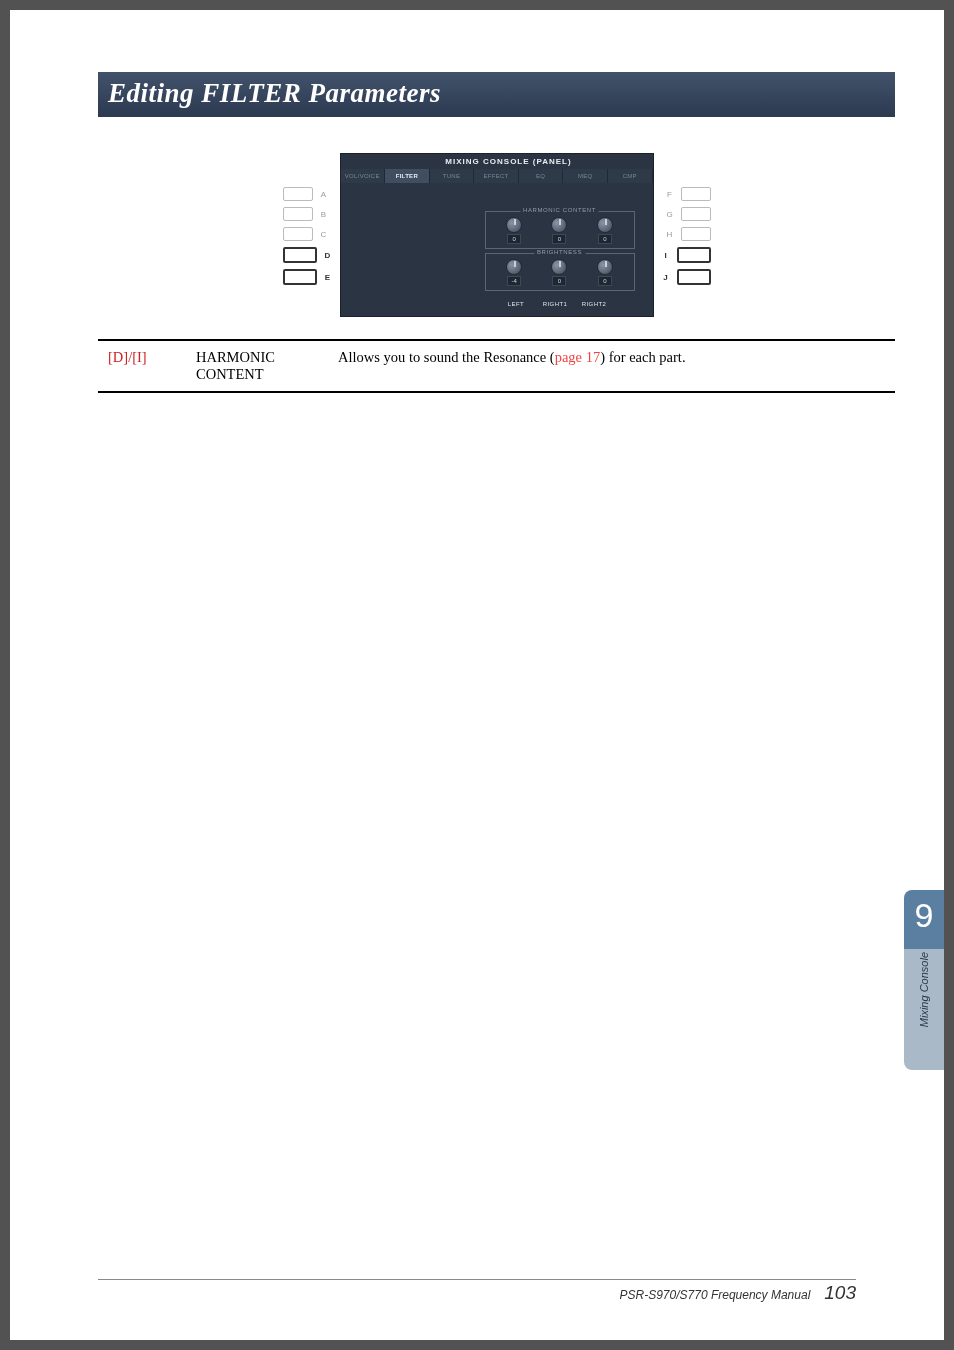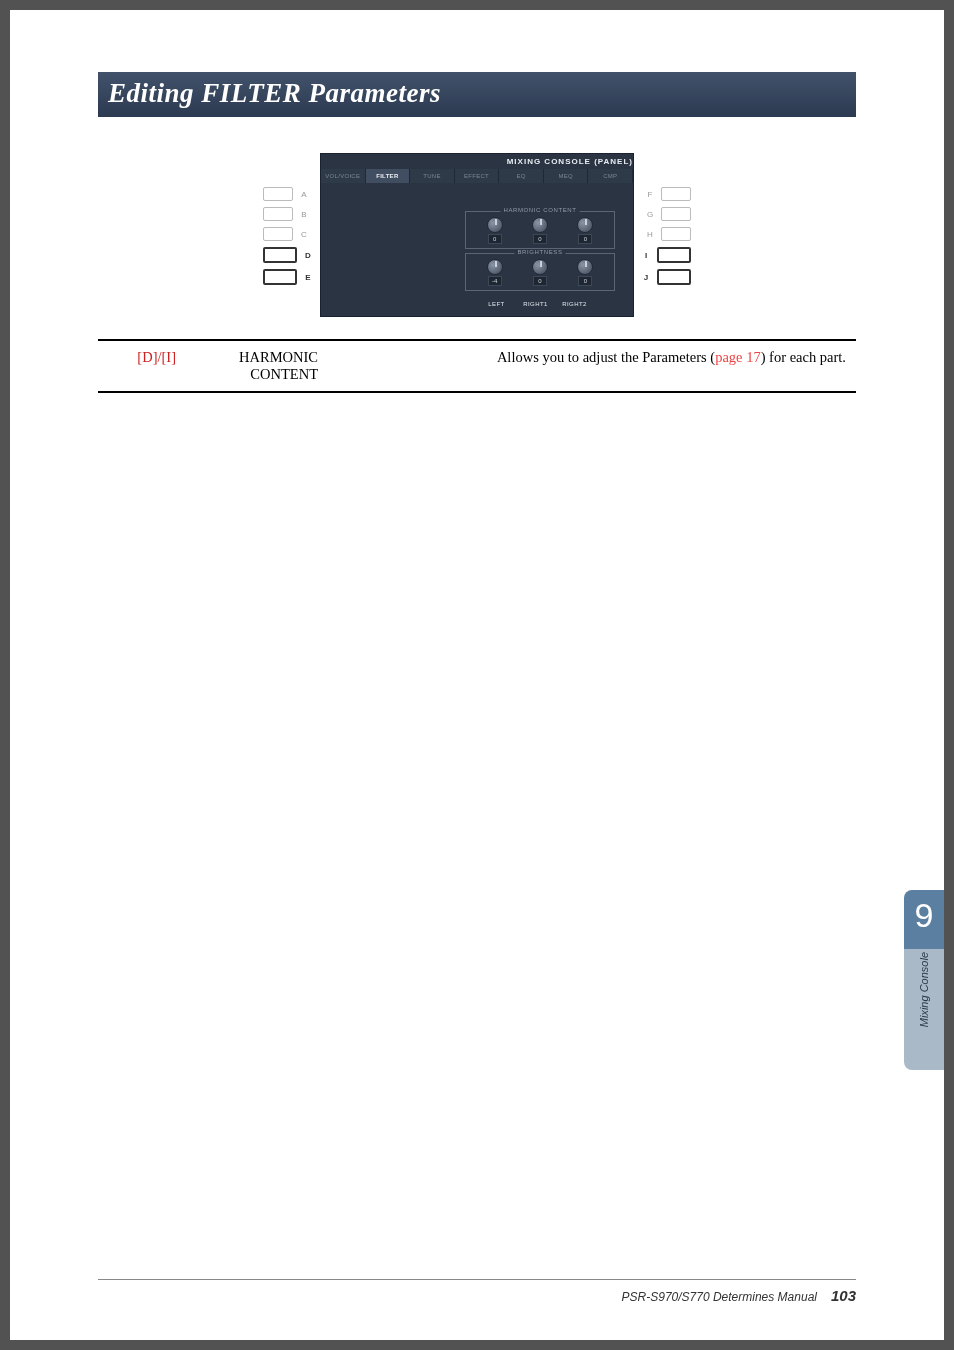--- a/index.html
+++ b/index.html
@@ -9,21 +9,21 @@
     font-family: "Times New Roman", Times, serif;
     display: flex;
     justify-content: center;
     padding: 10px;
   }
   .page {
     width: 934px;
     height: 1330px;
     background: #fff;
     position: relative;
-    padding: 62px 88px 40px 88px;
+    padding: 62px 49px 40px 88px;
   }
   .title-bar {
     background: linear-gradient(to bottom, #42526a, #2b3a51);
     color: #fff;
     font-style: italic;
     font-weight: bold;
     font-size: 27px;
     padding: 6px 10px 8px 10px;
     letter-spacing: 0.5px;
   }
@@ -45,21 +45,21 @@
   .screen {
     width: 314px;
     height: 164px;
     background: #2a3442;
     border: 1px solid #1a2230;
     margin: 0 6px;
     position: relative;
     color: #cfd6df;
     font-size: 7px;
   }
-  .screen-title { text-align: right; font-weight: bold; color: #e8ecf2; letter-spacing: 1px; padding-top: 3px; font-size: 8px; margin-left: 24px;}
+  .screen-title { text-align: center; font-weight: bold; color: #e8ecf2; letter-spacing: 1px; padding-top: 3px; font-size: 8px; margin-left: 24px;}
   .tab-row { display: flex; margin-top: 3px; height: 14px; }
   .tab { flex: 1; text-align: center; line-height: 14px; font-size: 6px; color: #7a8494; background: #2f3a49; border-right: 1px solid #1f2836; letter-spacing: 0.3px;}
   .tab.active { background: #414e61; color: #e8ecf2; font-weight: bold; border-bottom: none; }
   .panel-body { position: relative; height: 126px; }
   .groupbox {
     position: absolute;
     left: 144px; right: 18px; top: 34px;
     border: 1px solid #5a6576;
     padding: 4px 6px 2px 6px;
   }
@@ -69,21 +69,20 @@
   .knob { width: 16px; height: 16px; border-radius: 50%; background: radial-gradient(circle at 35% 35%, #8a95a6, #3d4756); border: 1px solid #222b38; position: relative;}
   .knob::after { content:''; position:absolute; width:2px; height:6px; background:#c8d0da; left:7px; top:1px; transform-origin: 1px 7px; }
   .kval { font-size: 6px; color: #cdd4de; background: #1e2632; padding: 0 2px; line-height: 8px; border: 1px solid #3c4757; min-width: 14px; text-align: center;}
   .bottom-labels { position: absolute; bottom: 2px; left: 0; right: 0; display: flex; }
   .blcell { flex: 1; text-align: center; font-size: 6px; color: #e0e4ea; letter-spacing: 0.4px;}
 
   .param-table {
     width: 100%;
     border-collapse: collapse;
     font-size: 14.5px;
-    text-align: right;
   }
   .param-table td {
     border-top: 1px solid #000;
     border-bottom: 1px solid #000;
     padding: 8px 10px;
     vertical-align: top;
   }
   .param-table tr:first-child td { border-top: 2px solid #000; }
   .param-table tr:last-child td { border-bottom: 2px solid #000; }
   .col-key { width: 88px; color: #c22; }
@@ -113,21 +112,21 @@
     bottom: 36px;
     right: 88px;
     font-family: Arial, sans-serif;
     font-style: italic;
     font-size: 12px;
     color: #333;
     display: flex;
     align-items: baseline;
     gap: 14px;
   }
-  .footer .pnum { font-weight: bold; font-size: 15px; text-align: center;}
+  .footer .pnum { font-weight: normal; font-size: 19px; text-align: center;}
   .footer-line {
     position: absolute;
     bottom: 60px;
     left: 88px;
     right: 88px;
     height: 1px;
     background: #888;
   }
 </style>
 </head>
@@ -244,29 +243,29 @@
         </div>
     </div>
   </div>
 
   <table class="param-table">
     <tbody>
         <tr>
       <td class="col-key">[D]/[I]</td>
       <td class="col-name">HARMONIC CONTENT</td>
       <td>
-        <span>Allows you to adjust the Parameters (</span><span class="link">page 17</span><span>) for each part.</span>
+        <span>Allows you to sound the Resonance (</span><span class="link">page 17</span><span>) for each part.</span>
       </td>
     </tr>
   </tbody>
     </table>
 
   <div class="side-tab">
     <span class="num">9</span>
     <span class="rot">Mixing Console</span>
   </div>
 
   <div class="footer-line"></div>
   <div class="footer">
-    <span>PSR-S970/S770 Determines Manual</span>
+    <span>PSR-S970/S770 Frequency Manual</span>
     <span class="pnum">103</span>
   </div>
 </div>
 
 </body></html>

